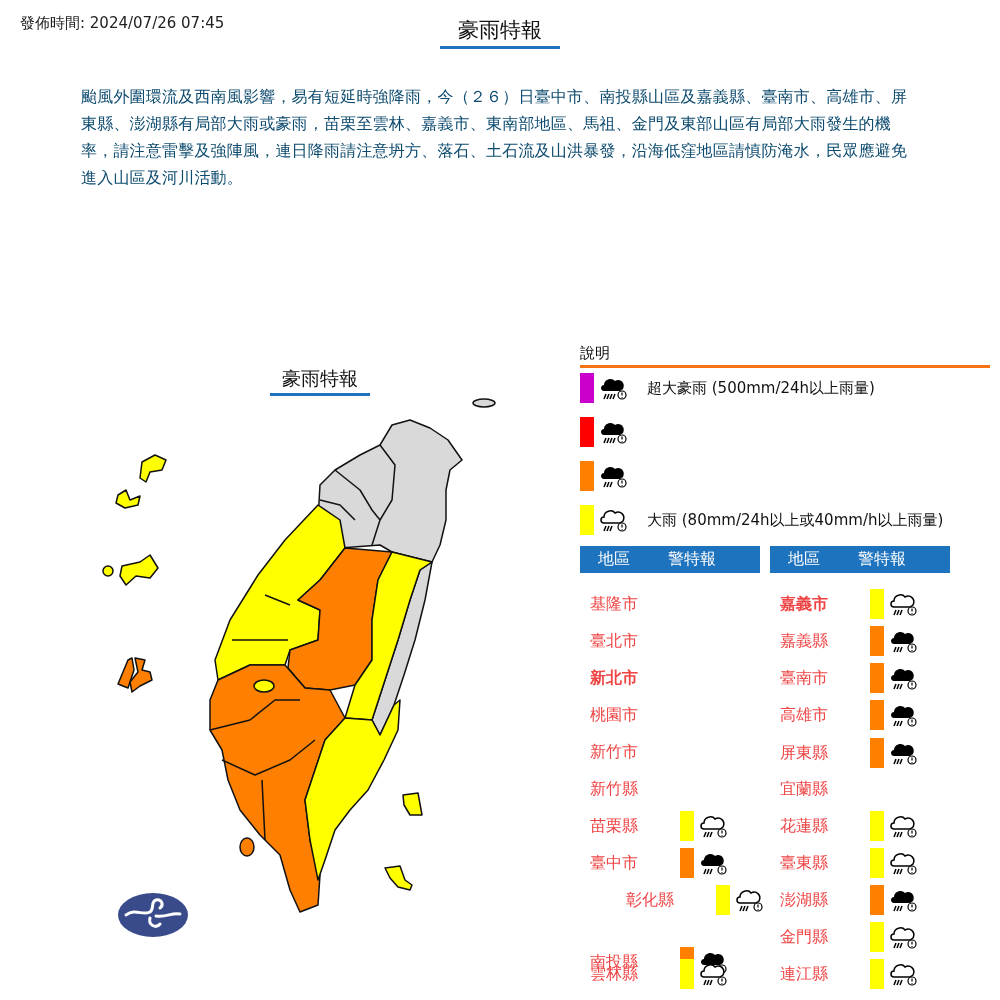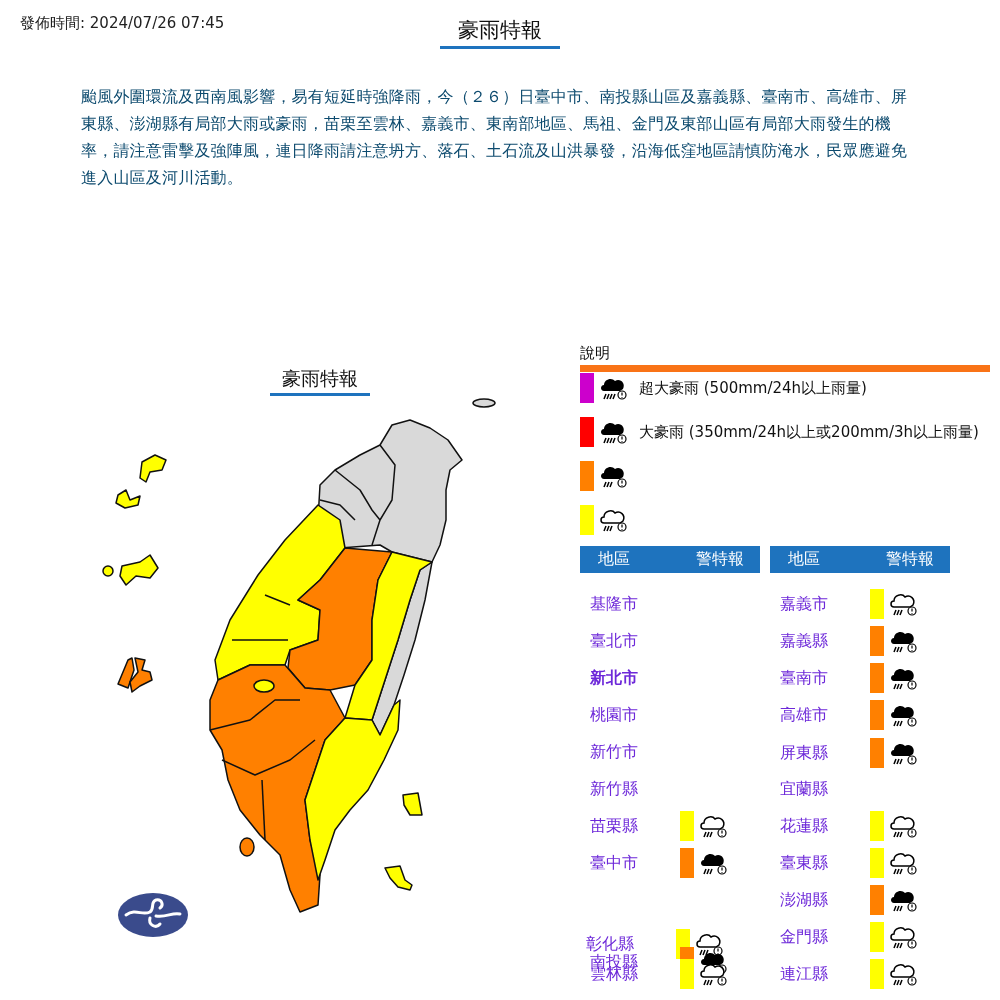--- a/index.html
+++ b/index.html
@@ -16,34 +16,34 @@
       position: absolute; left: 81px; top: 83px; width: 840px;
       font-size: 16px; line-height: 27px; color: #0c4a6e; letter-spacing: 0.2px;
     }
     .map-title {
       position: absolute; left: 270px; top: 366px; width: 100px; text-align: center;
       font-size: 19px; color: #111; padding-bottom: 1px; border-bottom: 3px solid #1e73be;
     }
     .map-wrap { position: absolute; left: 0; top: 380px; width: 560px; height: 620px; }
     .legend-title {
       position: absolute; left: 580px; top: 344px; width: 410px;
-      font-size: 15px; color: #111; padding-bottom: 2px; border-bottom: 7px solid #f97316;
+      font-size: 15px; color: #111; padding-bottom: 2px; border-bottom: 3px solid #f97316;
     }
     .legend-item { position: absolute; left: 580px; height: 30px; display: flex; align-items: center; }
     .swatch { width: 14px; height: 30px; display: inline-block; }
     .legend-icon { width: 30px; height: 30px; margin-left: 4px; }
-    .legend-label { font-size: 15px; margin-left: 11px; color: #111; white-space: nowrap; }
+    .legend-label { font-size: 15px; margin-left: 19px; color: #111; white-space: nowrap; }
     .table-header {
       position: absolute; top: 546px; height: 27px; background: #1e73be; color: #fff;
       display: flex; align-items: center; font-size: 16px;
     }
     .table-header .h1 { position: absolute; left: 18px; }
-    .table-header .h2 { position: absolute; left: 116px; }
+    .table-header .h2 { position: absolute; left: 88px; }
     .row { position: absolute; height: 30px; width: 180px; }
-    .row .region { position: absolute; left: 10px; top: 5px; font-size: 16px; color: #6d28d9; }
+    .row .region { position: absolute; left: 10px; top: 5px; font-size: 16px; color: #ef4444; }
     .row .sw { position: absolute; left: 100px; top: 0; width: 14px; height: 30px; }
     .row .ic { position: absolute; left: 118px; top: 0; width: 30px; height: 30px; }
   </style>
 </head>
 <body>
 
 <div class="issue-time">發佈時間: 2024/07/26 07:45</div>
 <div class="main-title">豪雨特報</div>
 <div class="description">颱風外圍環流及西南風影響，易有短延時強降雨，今（２６）日臺中市、南投縣山區及嘉義縣、臺南市、高雄市、屏東縣、澎湖縣有局部大雨或豪雨，苗栗至雲林、嘉義市、東南部地區、馬祖、金門及東部山區有局部大雨發生的機率，請注意雷擊及強陣風，連日降雨請注意坍方、落石、土石流及山洪暴發，沿海低窪地區請慎防淹水，民眾應避免進入山區及河川活動。</div>
 
@@ -114,39 +114,39 @@
   <span class="legend-label">超大豪雨 (500mm/24h以上雨量)</span>
 </div>
 <div class="legend-item" style="top:417px;">
   <span class="swatch" style="background:#ff0000;"></span>
   <svg class="legend-icon" viewBox="0 0 30 30">
       <path d="M6,18 C2,18 2,12 6,12 C6,6 14,4 17,8 C22,5 28,10 25,16 L22,18 Z" fill="#000"></path>
       <path d="M8,21 l-2,5 M11,21 l-2,5 M14,21 l-2,5 M17,21 l-2,5" stroke="#000" stroke-width="1.5"></path>
       <circle cx="24" cy="22" r="4" fill="#fff" stroke="#000" stroke-width="1.2"></circle>
       <path d="M24,19.5 v3 M24,24 v0.8" stroke="#000" stroke-width="1.2"></path>
     </svg>
-  <span class="legend-label">大豪雨 (350mm/24h以上或200mm/3h以上雨量)</span>
 </div>
 <div class="legend-item" style="top:461px;">
   <span class="swatch" style="background:#ff8000;"></span>
   <svg class="legend-icon" viewBox="0 0 30 30">
       <path d="M6,18 C2,18 2,12 6,12 C6,6 14,4 17,8 C22,5 28,10 25,16 L22,18 Z" fill="#000"></path>
       <path d="M8,21 l-2,5 M11,21 l-2,5 M14,21 l-2,5" stroke="#000" stroke-width="1.5"></path>
       <circle cx="24" cy="22" r="4" fill="#fff" stroke="#000" stroke-width="1.2"></circle>
       <path d="M24,19.5 v3 M24,24 v0.8" stroke="#000" stroke-width="1.2"></path>
     </svg>
 </div>
 <div class="legend-item" style="top:505px;">
   <span class="swatch" style="background:#ffff00;"></span>
   <svg class="legend-icon" viewBox="0 0 30 30">
       <path d="M6,18 C2,18 2,12 6,12 C6,6 14,4 17,8 C22,5 28,10 25,16 L22,18 Z" fill="#fff" stroke="#000" stroke-width="1.5"></path>
       <path d="M8,21 l-2,5 M11,21 l-2,5 M14,21 l-2,5" stroke="#000" stroke-width="1.5"></path>
       <circle cx="24" cy="22" r="4" fill="#fff" stroke="#000" stroke-width="1.2"></circle>
       <path d="M24,19.5 v3 M24,24 v0.8" stroke="#000" stroke-width="1.2"></path>
     </svg>
+  <span class="legend-label">大雨 (80mm/24h以上或40mm/h以上雨量)</span>
 </div>
 
 <div class="table-header" style="left:580px; width:180px;">
   <span class="h1">地區</span>
   <span class="h2">警特報</span>
 </div>
 <div class="table-header" style="left:770px; width:180px;">
   <span class="h1">地區</span>
   <span class="h2">警特報</span>
 </div>
@@ -183,21 +183,21 @@
     <div class="row" style="left: 580px; top: 848px;">
       <span class="region">臺中市</span>
       <span class="sw" style="background: rgb(255, 128, 0);"></span>
       <svg class="ic" viewBox="0 0 30 30">
         <path d="M6,18 C2,18 2,12 6,12 C6,6 14,4 17,8 C22,5 28,10 25,16 L22,18 Z" fill="#000"></path>
         <path d="M8,21 l-2,5 M11,21 l-2,5 M14,21 l-2,5" stroke="#000" stroke-width="1.5"></path>
         <circle cx="24" cy="22" r="4" fill="#fff" stroke="#000" stroke-width="1.2"></circle>
         <path d="M24,19.5 v3 M24,24 v0.8" stroke="#000" stroke-width="1.2"></path>
       </svg>
     </div>
-    <div class="row" style="left: 576px; top: 885px; margin-top: 44px;">
+    <div class="row" style="left: 616px; top: 885px;">
       <span class="region">彰化縣</span>
       <span class="sw" style="background: rgb(255, 255, 0);"></span>
       <svg class="ic" viewBox="0 0 30 30">
         <path d="M6,18 C2,18 2,12 6,12 C6,6 14,4 17,8 C22,5 28,10 25,16 L22,18 Z" fill="#fff" stroke="#000" stroke-width="1.5"></path>
         <path d="M8,21 l-2,5 M11,21 l-2,5 M14,21 l-2,5" stroke="#000" stroke-width="1.5"></path>
         <circle cx="24" cy="22" r="4" fill="#fff" stroke="#000" stroke-width="1.2"></circle>
         <path d="M24,19.5 v3 M24,24 v0.8" stroke="#000" stroke-width="1.2"></path>
       </svg>
     </div>
     <div class="row" style="left: 580px; top: 922px; margin-top: 25px;">
@@ -215,21 +215,21 @@
       <span class="sw" style="background: rgb(255, 255, 0);"></span>
       <svg class="ic" viewBox="0 0 30 30">
         <path d="M6,18 C2,18 2,12 6,12 C6,6 14,4 17,8 C22,5 28,10 25,16 L22,18 Z" fill="#fff" stroke="#000" stroke-width="1.5"></path>
         <path d="M8,21 l-2,5 M11,21 l-2,5 M14,21 l-2,5" stroke="#000" stroke-width="1.5"></path>
         <circle cx="24" cy="22" r="4" fill="#fff" stroke="#000" stroke-width="1.2"></circle>
         <path d="M24,19.5 v3 M24,24 v0.8" stroke="#000" stroke-width="1.2"></path>
       </svg>
     </div>
   </div>
 <div id="table-right">
-    <div class="row" style="left: 770px; top: 589px;">
+    <div class="row" style="left: 770px; top: 589px; font-weight: bold;">
       <span class="region">嘉義市</span>
       <span class="sw" style="background: rgb(255, 255, 0);"></span>
       <svg class="ic" viewBox="0 0 30 30">
         <path d="M6,18 C2,18 2,12 6,12 C6,6 14,4 17,8 C22,5 28,10 25,16 L22,18 Z" fill="#fff" stroke="#000" stroke-width="1.5"></path>
         <path d="M8,21 l-2,5 M11,21 l-2,5 M14,21 l-2,5" stroke="#000" stroke-width="1.5"></path>
         <circle cx="24" cy="22" r="4" fill="#fff" stroke="#000" stroke-width="1.2"></circle>
         <path d="M24,19.5 v3 M24,24 v0.8" stroke="#000" stroke-width="1.2"></path>
       </svg>
     </div>
     <div class="row" style="left: 770px; top: 626px;">

